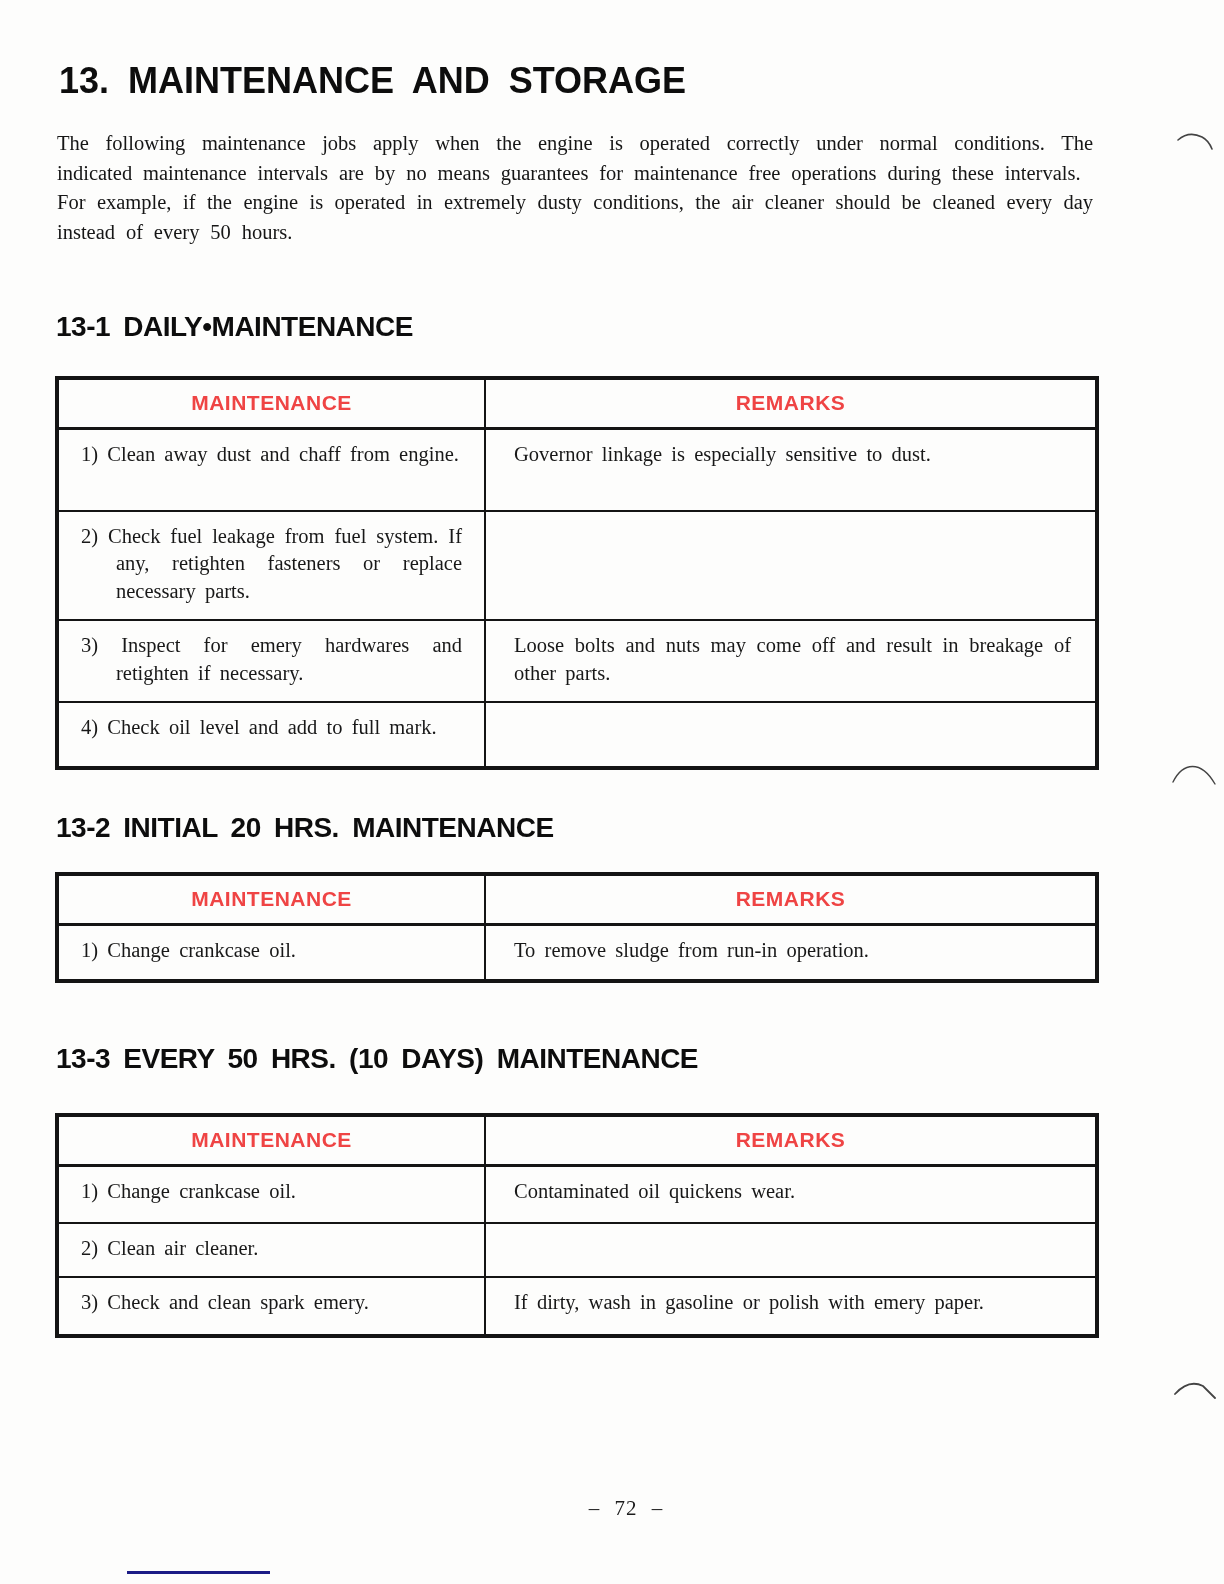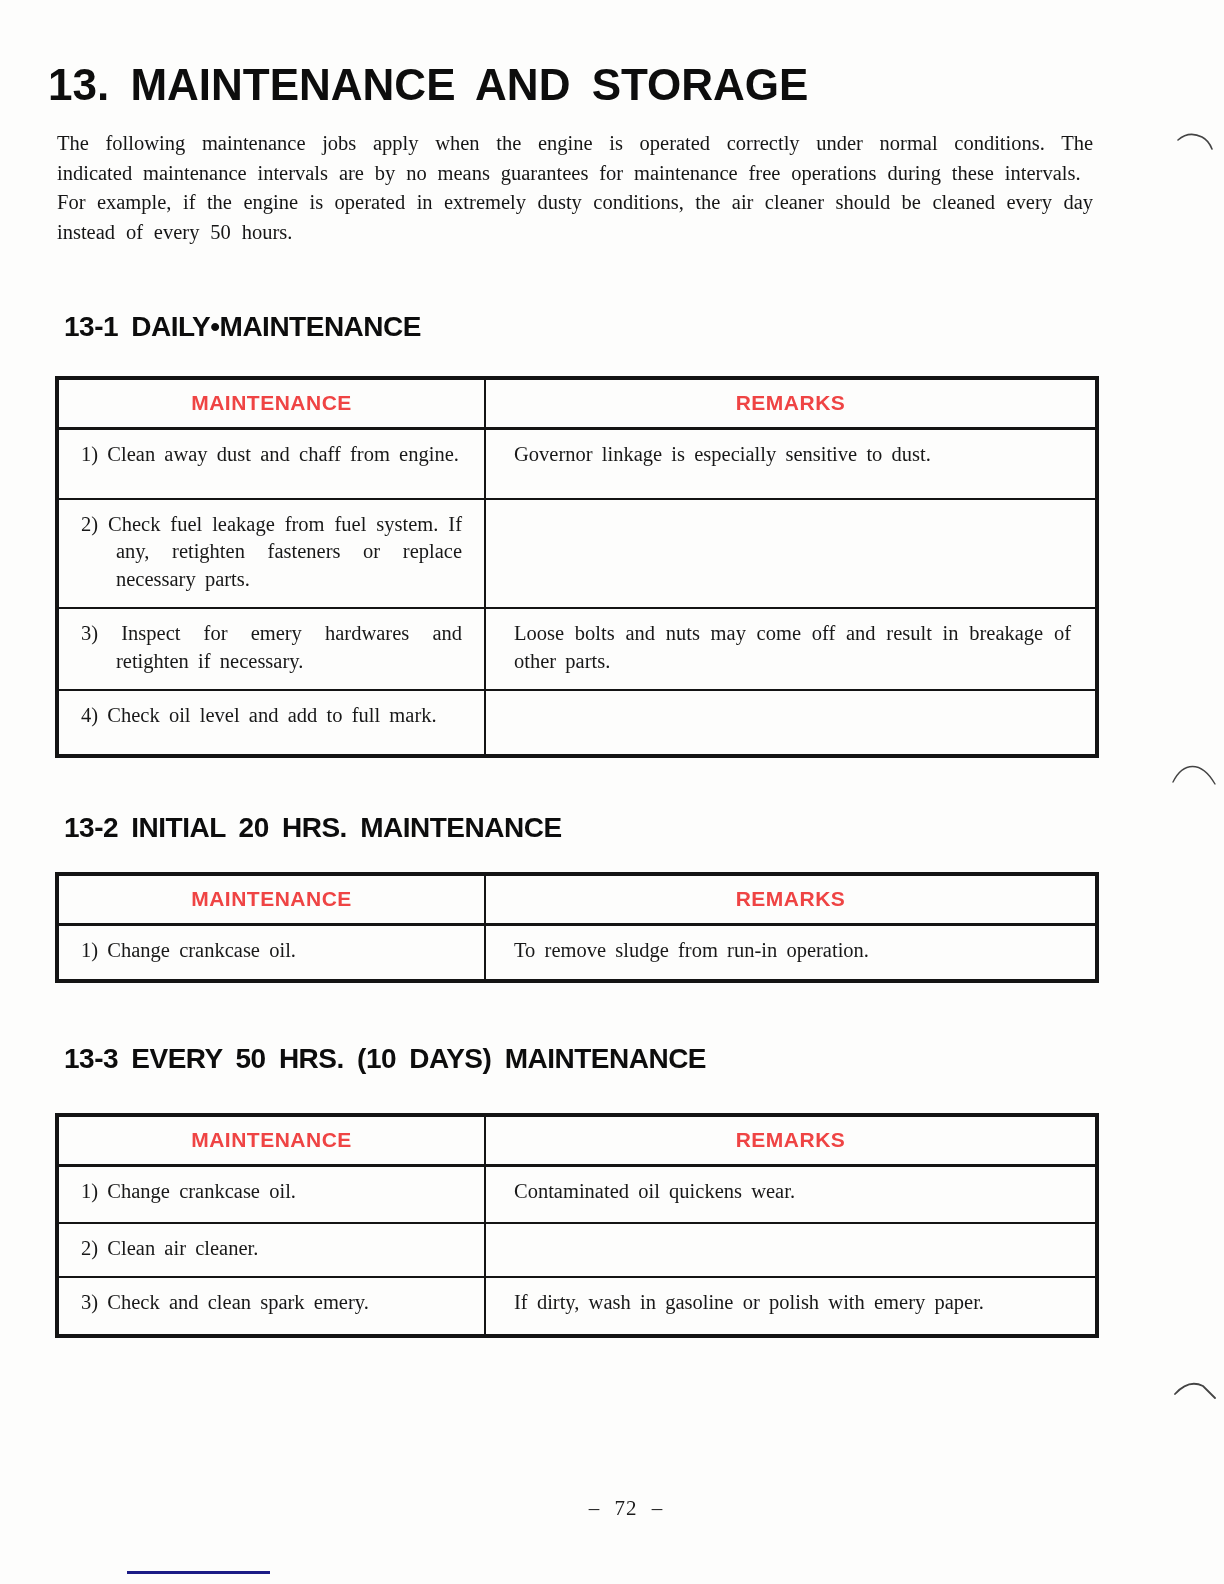--- a/index.html
+++ b/index.html
@@ -3,33 +3,33 @@
 <meta charset="utf-8">
 <style>
   html,body { margin:0; padding:0; background:#e8e8e8; }
   .page {
     position:relative; width:1224px; height:1584px;
     background:#fdfdfc; color:#161616;
     font-family:"Liberation Serif", serif;
     overflow:hidden; margin:0 auto;
   }
   .title {
-    position:absolute; left:48px; top:60px; margin:0;
+    position:absolute; left:59px; top:60px; margin:0;
     font-family:"Liberation Sans", sans-serif; font-weight:bold;
-    font-size:44px; word-spacing:9px; letter-spacing:0px; color:#0d0d0d;
+    font-size:36px; word-spacing:9px; letter-spacing:0px; color:#0d0d0d;
     white-space:nowrap;
   }
   .intro {
     position:absolute; left:57px; top:129px; width:1036px;
     font-size:20.5px; line-height:29.6px;
     text-align:justify; word-spacing:0.28em;
   }
   .intro p { margin:0; }
   .sec {
-    position:absolute; left:64px; margin:0;
+    position:absolute; left:56px; margin:0;
     font-family:"Liberation Sans", sans-serif; font-weight:bold;
     font-size:28px; word-spacing:6px; letter-spacing:-0.5px; color:#0d0d0d;
     white-space:nowrap;
     text-align:center;
   }
   #sec-1 { top:311px; }
   #sec-2 { top:812px; }
   #sec-3 { top:1043px; }
 
   table.dtable {
@@ -53,21 +53,21 @@
     font-size:20.5px; line-height:27.5px; color:#181818;
   }
   .dtable td.m {
     padding:11px 22px 14px 57px; text-indent:-35px;
     text-align:justify; word-spacing:0.2em;
   }
   .dtable td.r {
     padding:11px 24px 14px 28px;
     text-align:justify; word-spacing:0.2em;
   }
-  tr.h50 { height:50px; } tr.h70 { height:70px; } tr.h104 { height:104px; }
+  tr.h50 { height:50px; } tr.h70 { height:82px; } tr.h104 { height:104px; }
   tr.h72 { height:72px; } tr.h66 { height:66px; } tr.h56 { height:56px; }
   tr.h57 { height:57px; } tr.h58 { height:42px; } tr.h59 { height:59px; }
 
   .pageno {
     position:absolute; left:30px; top:1496px; width:1192px;
     text-align:center; font-size:21px; letter-spacing:1px; word-spacing:8px;
     color:#1b1b1b;
   }
   .arc { position:absolute; }
   #arc-1 { left:1176px; top:130px; }

